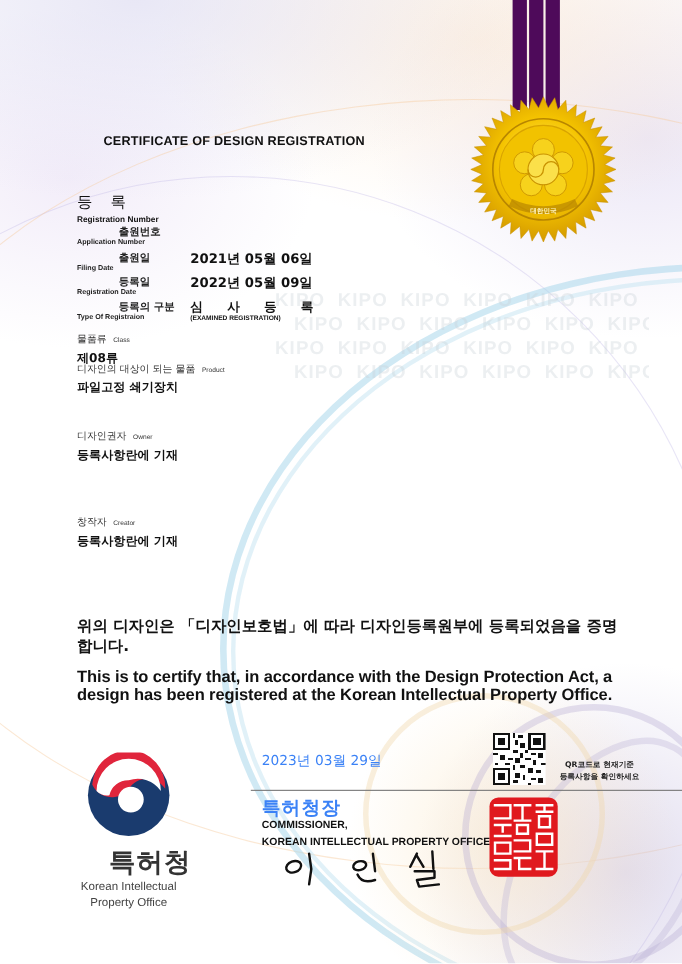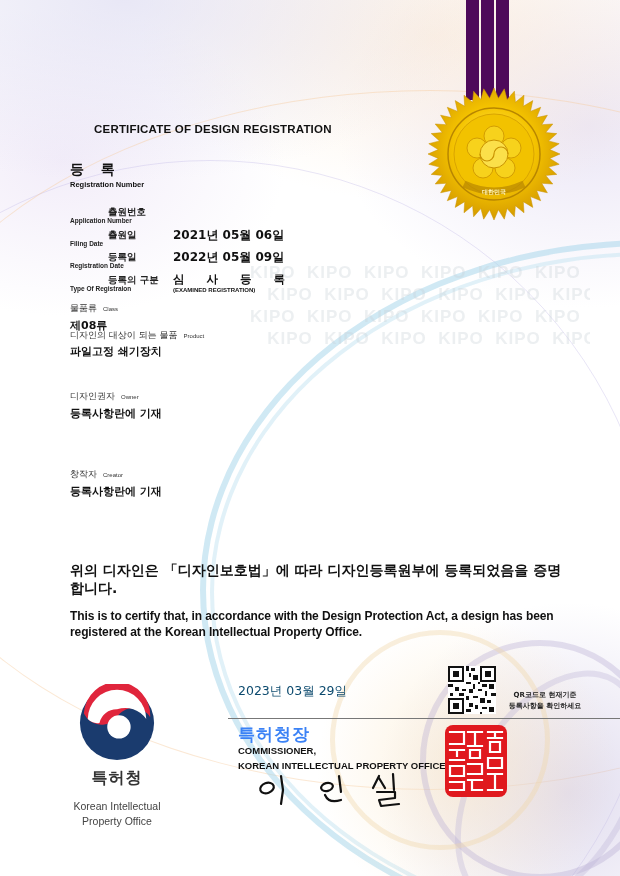--- a/index.html
+++ b/index.html
@@ -45,48 +45,48 @@
 
   
   .title-ko { position: absolute; left: 70px; top: 82px; font-size: 31px; font-weight: bold; letter-spacing: 1px; color: #111; }
   .title-en { position: absolute; left: 70px; top: 123px; font-family: "Liberation Sans", sans-serif; font-size: 11.5px; font-weight: bold; letter-spacing: 0.2px; color: #111; margin-left: 24px; }
 
   .field { position: absolute; left: 70px; }
   .f-label-ko { font-size: 9.5px; font-weight: bold; color: #222; line-height: 11px; margin-left: 38px; }
   .f-label-en { font-family: "Liberation Sans", sans-serif; font-size: 6.5px; font-weight: bold; color: #222; line-height: 8px; }
   .f-value { position: absolute; left: 173px; font-size: 12px; font-weight: bold; color: #111; white-space: nowrap; }
 
-  .reg-label-ko { font-size: 14px; font-weight: bold; letter-spacing: 6px; line-height: 16px; }
+  .reg-label-ko { font-size: 14px; font-weight: normal; letter-spacing: 6px; line-height: 16px; margin-top: 15px; }
   .reg-label-en { font-family: "Liberation Sans", sans-serif; font-size: 7.5px; font-weight: bold; line-height: 10px; }
   .reg-value { position: absolute; left: 172px; top: 160px; font-size: 14px; font-weight: bold; white-space: nowrap; }
 
   .type-value { position: absolute; left: 173px; top: 272px; font-size: 11.5px; font-weight: bold; letter-spacing: 9px; }
   .type-value-en { position: absolute; left: 173px; top: 287px; font-family: "Liberation Sans", sans-serif; font-size: 6px; font-weight: bold; }
 
   .small-label { font-size: 9px; color: #333; }
   .small-label .en { font-family: "Liberation Sans", sans-serif; font-size: 6px; color: #333; margin-left: 6px; }
   .bold-value { font-size: 11px; font-weight: bold; color: #111; }
 
   .statement-ko { position: absolute; left: 70px; top: 561px; width: 500px; font-size: 14px; font-weight: bold; line-height: 18px; color: #111; }
-  .statement-en { position: absolute; left: 70px; top: 608px; width: 510px; font-family: "Liberation Sans", sans-serif; font-size: 12px; font-weight: bold; line-height: 16px; color: #111; letter-spacing: -0.1px; }
-
-  .issue-date { position: absolute; left: 238px; top: 683px; font-size: 12.5px; color: #0c4a6e; }
+  .statement-en { position: absolute; left: 70px; top: 608px; width: 510px; font-family: "Liberation Sans", sans-serif; font-size: 15px; font-weight: bold; line-height: 16px; color: #111; letter-spacing: -0.1px; }
+
+  .issue-date { position: absolute; left: 238px; top: 683px; font-size: 12.5px; color: #3b82f6; }
   .divider { position: absolute; left: 228px; top: 718px; width: 392px; height: 1px; background: #777; }
   .commissioner-ko { position: absolute; left: 238px; top: 723px; font-size: 17px; font-weight: bold; color: #3b82f6; letter-spacing: 1px; }
   .commissioner-en1 { position: absolute; left: 238px; top: 745px; font-family: "Liberation Sans", sans-serif; font-size: 9.5px; font-weight: bold; color: #111; }
   .commissioner-en2 { position: absolute; left: 238px; top: 760px; font-family: "Liberation Sans", sans-serif; font-size: 9.5px; font-weight: bold; color: #111; white-space: nowrap; }
   .signature { position: absolute; left: 255px; top: 770px; width: 160px; height: 50px; }
 
   .qr { position: absolute; left: 448px; top: 666px; width: 48px; height: 48px; }
   .qr-caption { position: absolute; left: 504px; top: 690px; font-size: 7px; font-weight: bold; color: #222; line-height: 11px; text-align: center; width: 82px; }
 
   .seal { position: absolute; left: 444px; top: 724px; width: 64px; height: 74px; }
 
   .logo { position: absolute; left: 78px; top: 684px; width: 78px; height: 78px; }
-  .logo-ko { position: absolute; left: 60px; top: 768px; width: 114px; text-align: center; font-size: 16px; color: #333; font-weight: bold; letter-spacing: 1px; }
+  .logo-ko { position: absolute; left: 60px; top: 768px; width: 114px; text-align: right; font-size: 24px; color: #333; font-weight: bold; letter-spacing: 1px; }
   .logo-en { position: absolute; left: 55px; top: 799px; width: 124px; text-align: center; font-family: "Liberation Sans", sans-serif; font-size: 10.5px; color: #444; line-height: 15px; }
 </style>
 </head>
 <body>
 
 <div class="page">
 
   <div class="bg-top"></div>
   <div class="bg-arc a1"></div>
   <div class="bg-arc a2"></div>

